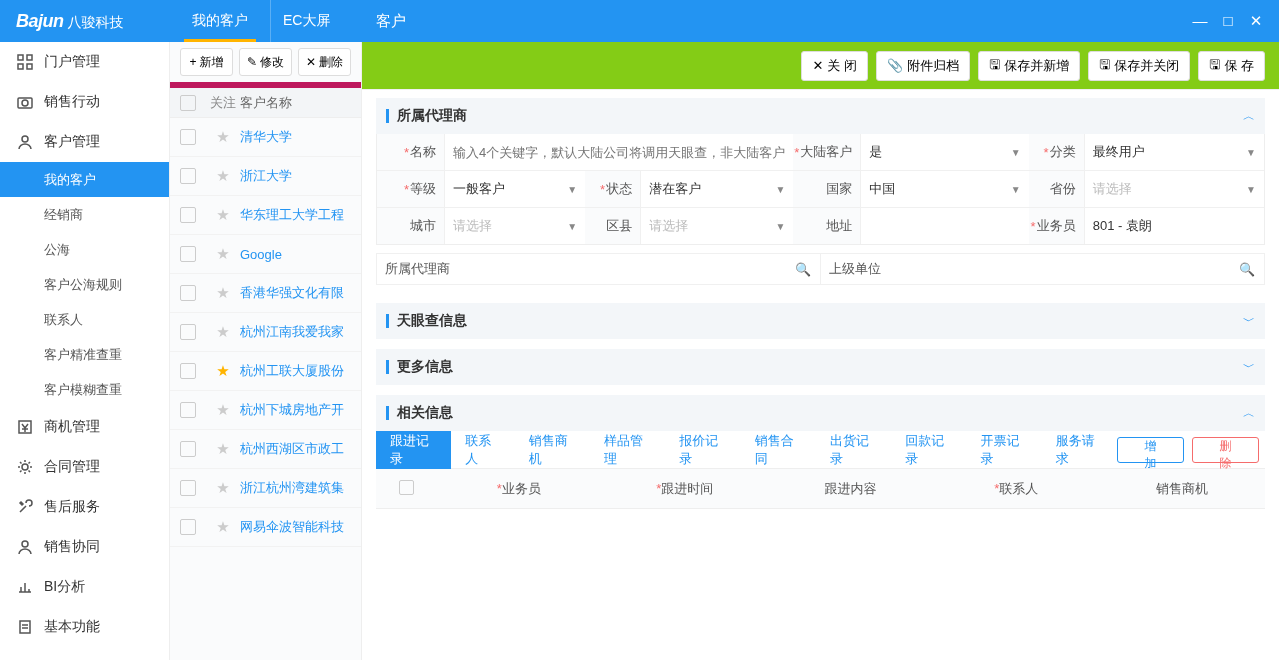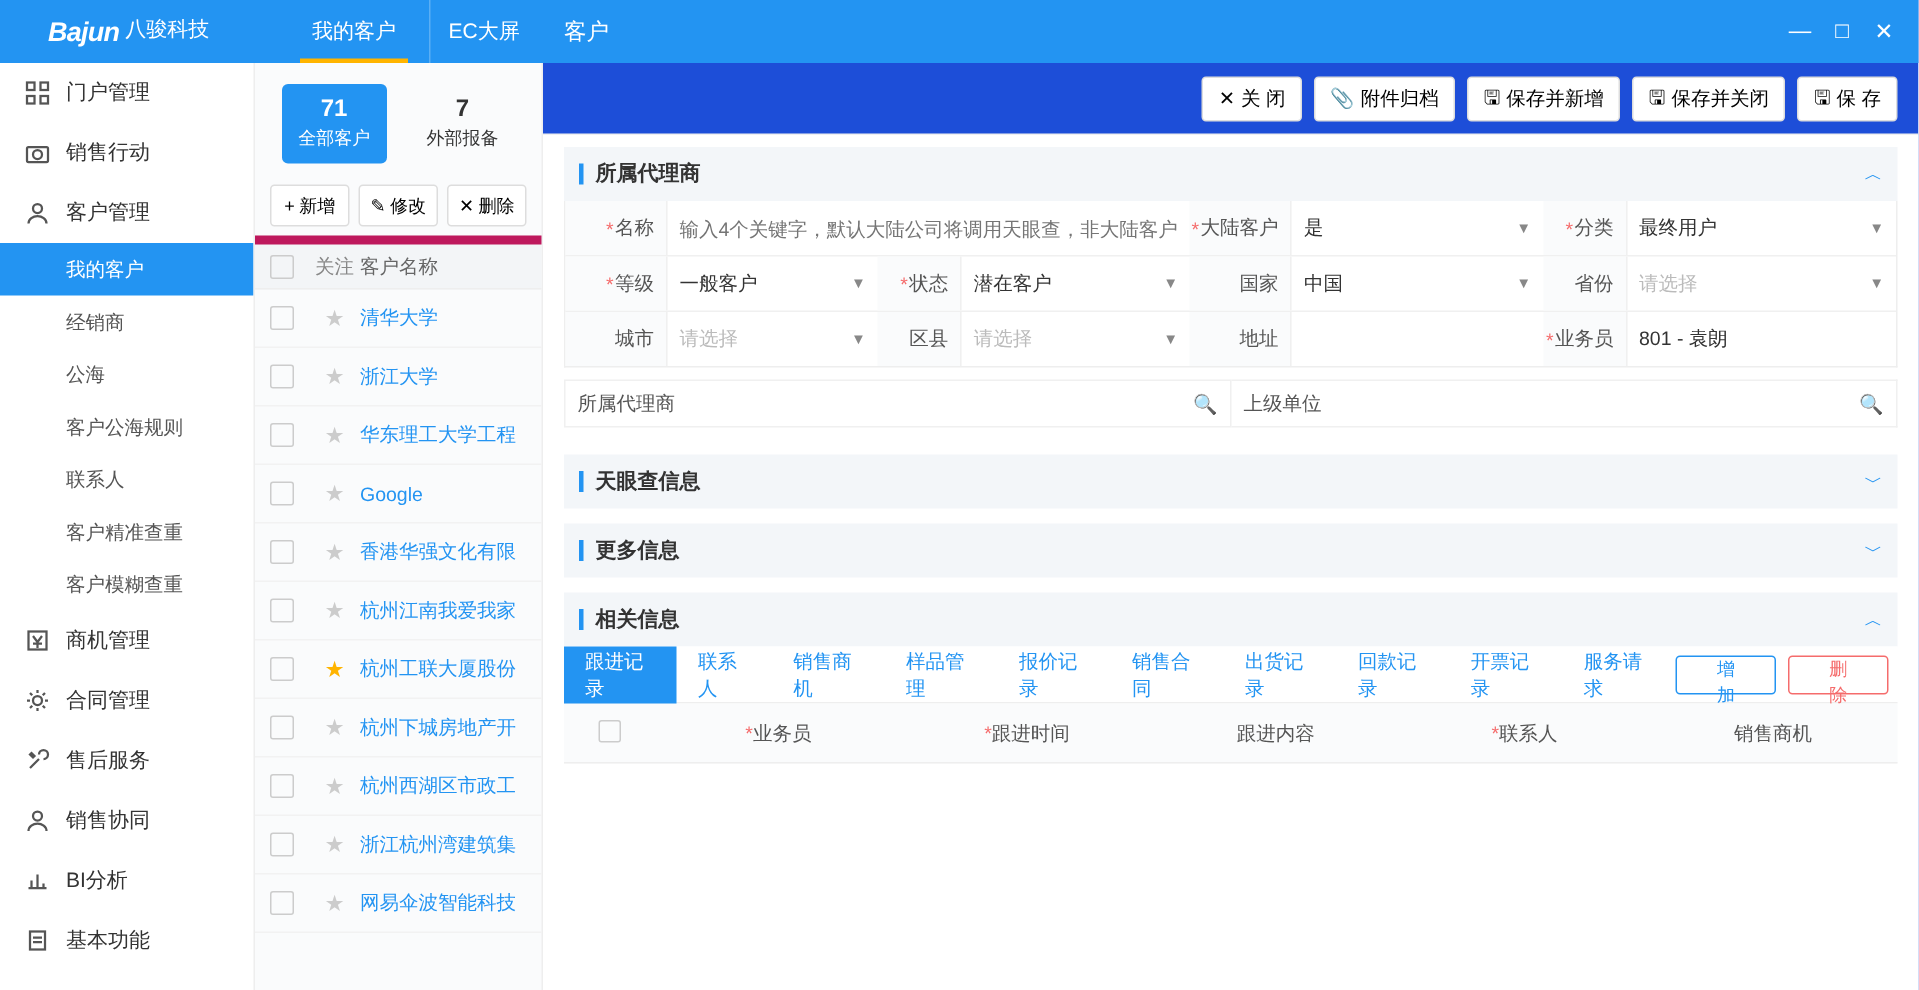--- a/index.html
+++ b/index.html
@@ -1,20 +1,20 @@
 <!DOCTYPE html>
 <html><head>
 <meta charset="utf-8">
 <style>
 * { box-sizing: border-box; margin: 0; padding: 0; font-family: "Microsoft YaHei", Arial, sans-serif; }
 body { width: 1279px; height: 660px; overflow: hidden; font-size: 13px; color: #333; background: #fff; position: relative; }
 
 
 .topbar { height: 42px; background: #2394f2; display: flex; align-items: center; }
-.logo { width: 170px; padding-left: 16px; display: flex; align-items: flex-start; margin-left: 16px; }
+.logo { width: 170px; padding-left: 16px; display: flex; align-items: flex-end; }
 .logo-main { font-size: 18px; font-weight: bold; font-style: italic; color: #fff; letter-spacing: -0.5px; }
 .logo-cn { font-size: 14px; color: #fff; margin-left: 4px; }
 .topnav { display: flex; height: 42px; }
 .topnav .tab { padding: 0 22px; display: flex; align-items: center; color: #fff; font-size: 14px; cursor: pointer; position: relative; }
 .topnav .tab.active::after { content:""; position:absolute; left:14px; right:14px; bottom:0; height:3px; background:#ffb400; }
 .topnav .tab:last-child { border-left: 1px solid rgba(255,255,255,0.25); padding-left: 12px; }
 
 
 .sidebar { position: absolute; top: 42px; left: 0; width: 170px; bottom: 0; background: #fff; border-right: 1px solid #eee; overflow-y: auto; }
 .nav-item { display: flex; align-items: center; height: 40px; padding-left: 16px; font-size: 14px; color: #333; cursor: pointer; }
@@ -34,21 +34,21 @@
 .list-head { display: flex; align-items: center; height: 36px; background: #f3f5f7; padding: 0 10px; border-top:6px solid #be185d; border-bottom:1px solid #eee; }
 .list-head .cb, .list-row .cb { width: 16px; height: 16px; border: 1px solid #ccc; border-radius:2px; margin-right: 10px; }
 .list-head .star-col, .list-row .star-col { width: 34px; text-align:center; color:#888; }
 .list-head .name-col { flex:1; color:#666; }
 .list-row { display: flex; align-items: center; height: 39px; padding: 0 10px; border-bottom: 1px solid #f2f2f2; }
 .list-row .star { color:#ccc; font-size:15px; }
 .list-row .star.fav { color:#ffb400; }
 .list-row .cname { flex:1; color:#2394f2; cursor:pointer; white-space:nowrap; overflow:hidden; text-overflow:ellipsis; }
 
 
-.panel { position: absolute; top: 0; left: 362px; right: 0; bottom: 0; background: #1d4ed8; display:flex; flex-direction:column; }
+.panel { position: absolute; top: 0; left: 362px; right: 0; bottom: 0; background: #84cc16; display:flex; flex-direction:column; }
 .panel-head { height: 42px; background: #2394f2; color: #fff; display: flex; align-items: center; padding: 0 14px; }
 .panel-head .title { font-size: 15px; flex:1; }
 .win-btns { display:flex; gap:10px; }
 .win-btns span { cursor:pointer; font-size:15px; width:18px; text-align:center; }
 .panel-toolbar { height: 48px; display: flex; align-items: center; justify-content: flex-end; padding: 0 14px; gap: 8px; border-bottom:1px solid #f0f0f0; }
 .tbtn { height: 30px; padding: 0 10px; border: 1px solid #ddd; background: #fff; border-radius: 3px; font-size: 13px; cursor: pointer; display:flex; align-items:center; gap:4px; }
 
 .panel-body { flex:1; overflow-y:auto; padding: 8px 14px 20px; background:#fff; position:relative; }
 
 .section { margin-bottom: 10px; }
@@ -188,30 +188,20 @@
   <div class="nav-item">
       <svg>
         <rect x="4" y="3" width="10" height="12"></rect>
         <path d="M6 7h6M6 10h6"></path>
       </svg>
       <span>基本功能</span>
     </div>
 </div>
 
 <div class="mid">
-  <div class="tabs-count">
-    <div class="count-tab active">
-        <div class="num">71</div>
-        <div class="lab">全部客户</div>
-      </div>
-    <div class="count-tab">
-        <div class="num">7</div>
-        <div class="lab">外部报备</div>
-      </div>
-  </div>
   <div class="actions">
     <button>
         <span>+</span>
         <span>新增</span>
       </button>
     <button>
         <span>✎</span>
         <span>修改</span>
       </button>
     <button>

